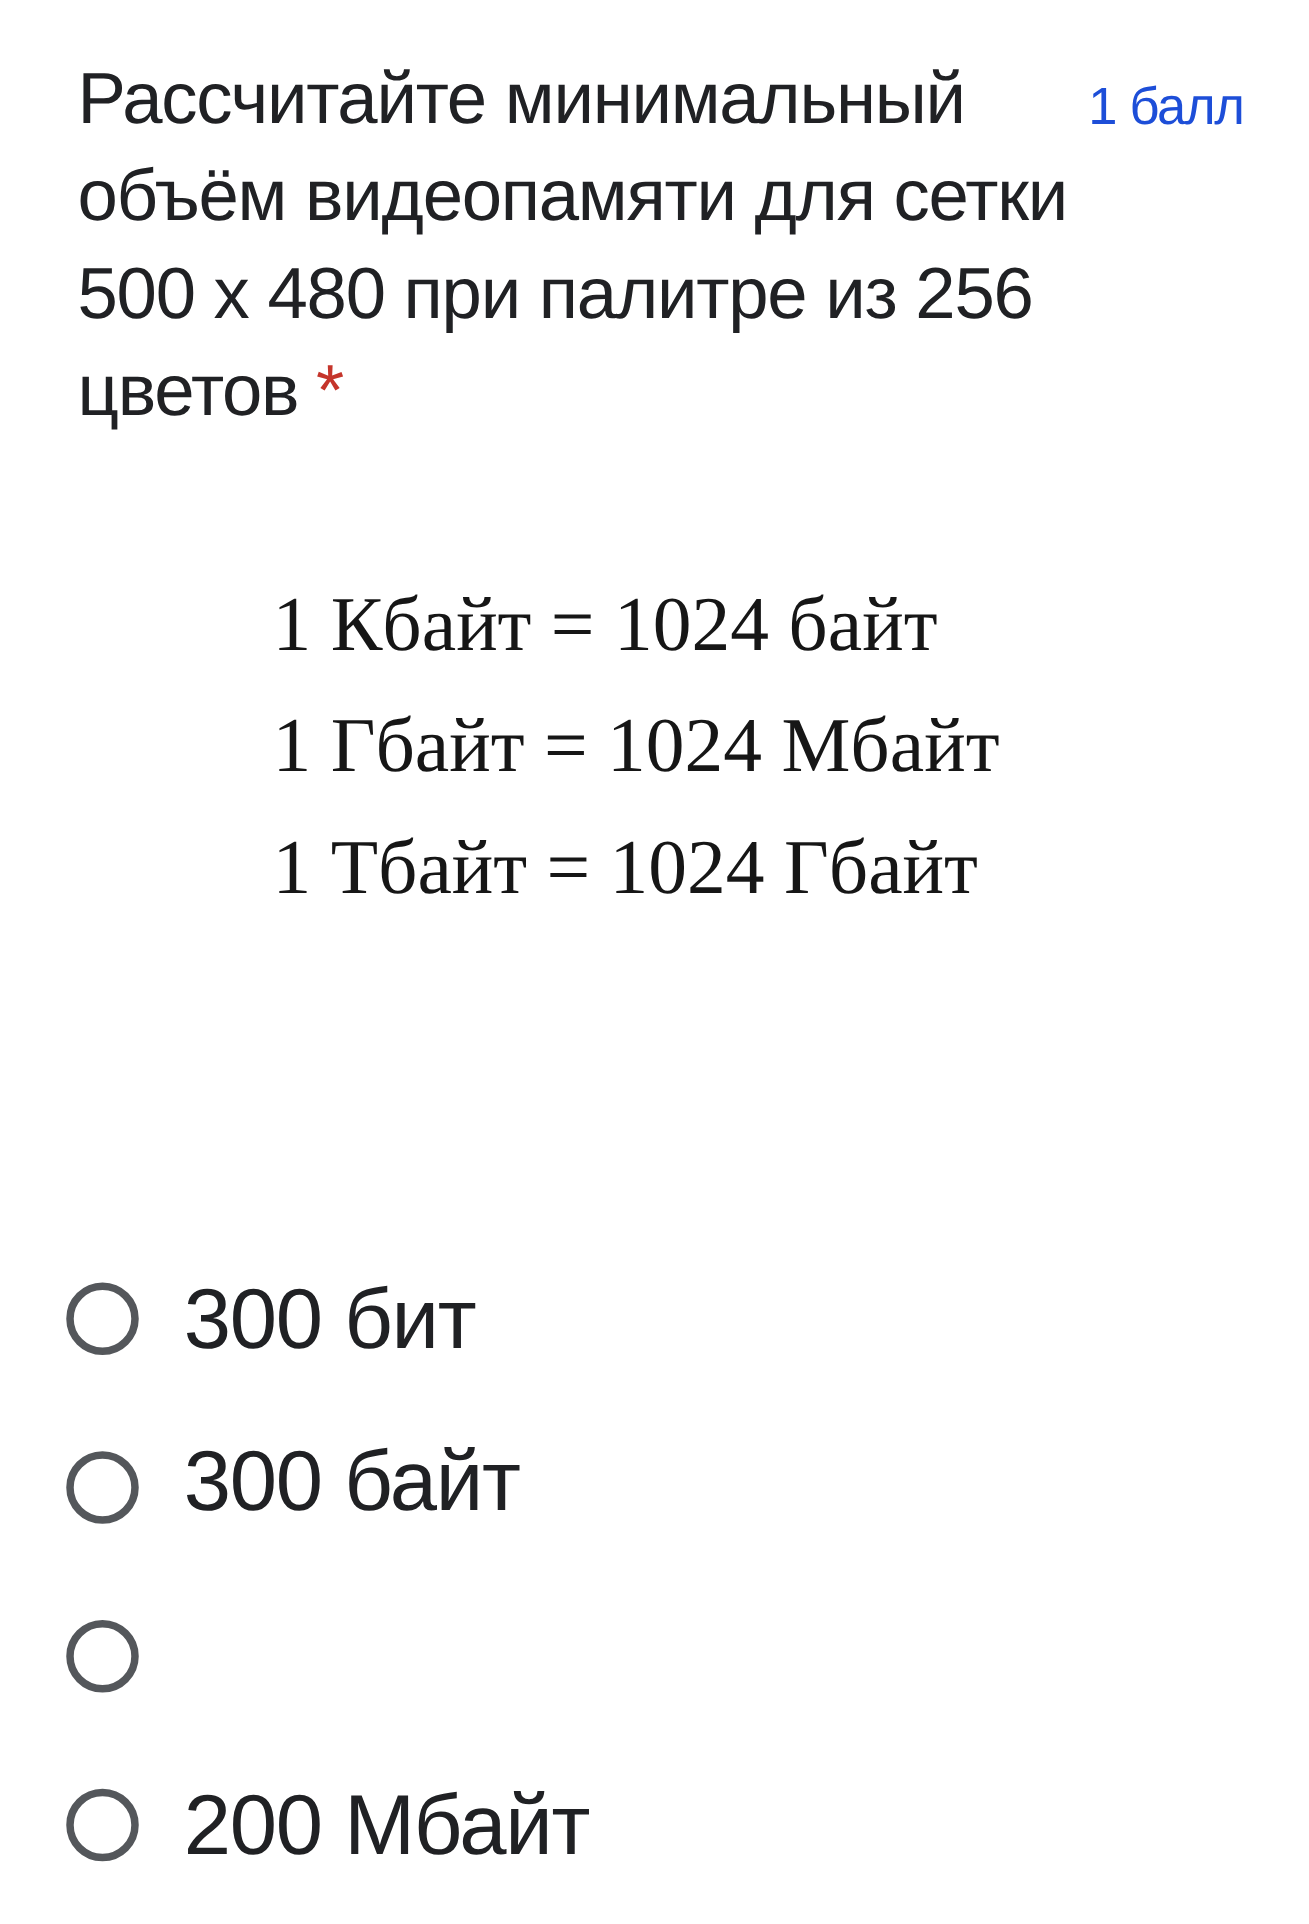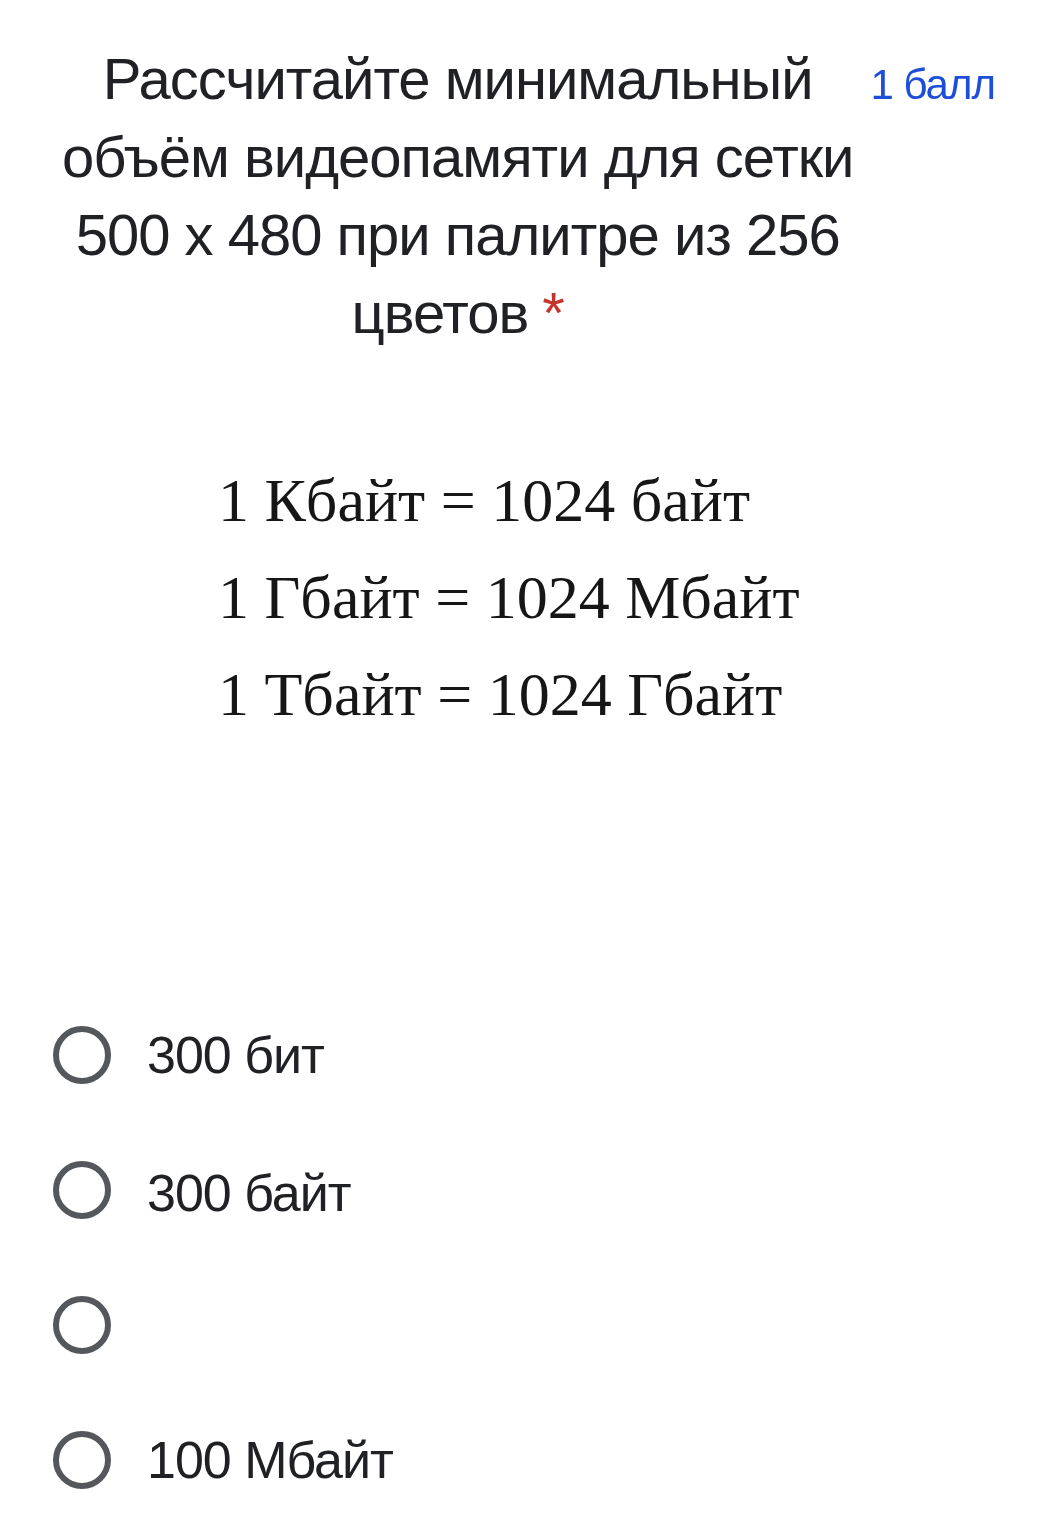--- a/index.html
+++ b/index.html
@@ -12,21 +12,20 @@
     width: 1047px;
     height: 1539px;
     background: #ffffff;
     overflow: hidden;
   }
   
   .q-title {
     position: absolute;
     left: 62px;
     top: 40px;
-    text-align: center;
   }
   .q-line {
     font-family: "Liberation Sans", sans-serif;
     font-size: 58px;
     line-height: 78px;
     font-weight: 400;
     letter-spacing: -1px;
     color: #202124;
     white-space: nowrap;
   }
@@ -76,21 +75,21 @@
     width: 58px;
     height: 58px;
     border: 6px solid #54575b;
     border-radius: 50%;
     flex: none;
     background: #ffffff;
   }
   .opt-label {
     margin-left: 36px;
     font-family: "Liberation Sans", sans-serif;
-    font-size: 52px;
+    font-size: 68px;
     line-height: 1;
     font-weight: 400;
     letter-spacing: -1px;
     color: #202124;
     white-space: nowrap;
   }
 </style>
 </head>
 <body>
 
@@ -117,16 +116,16 @@
   </div>
   <div class="option opt-2">
     <span class="radio"></span>
     <span class="opt-label">300 байт</span>
   </div>
   <div class="option opt-3">
     <span class="radio"></span>
   </div>
   <div class="option opt-4">
     <span class="radio"></span>
-    <span class="opt-label">100 Мбайт</span>
+    <span class="opt-label">200 Мбайт</span>
   </div>
 
 </div>
 
 </body></html>

